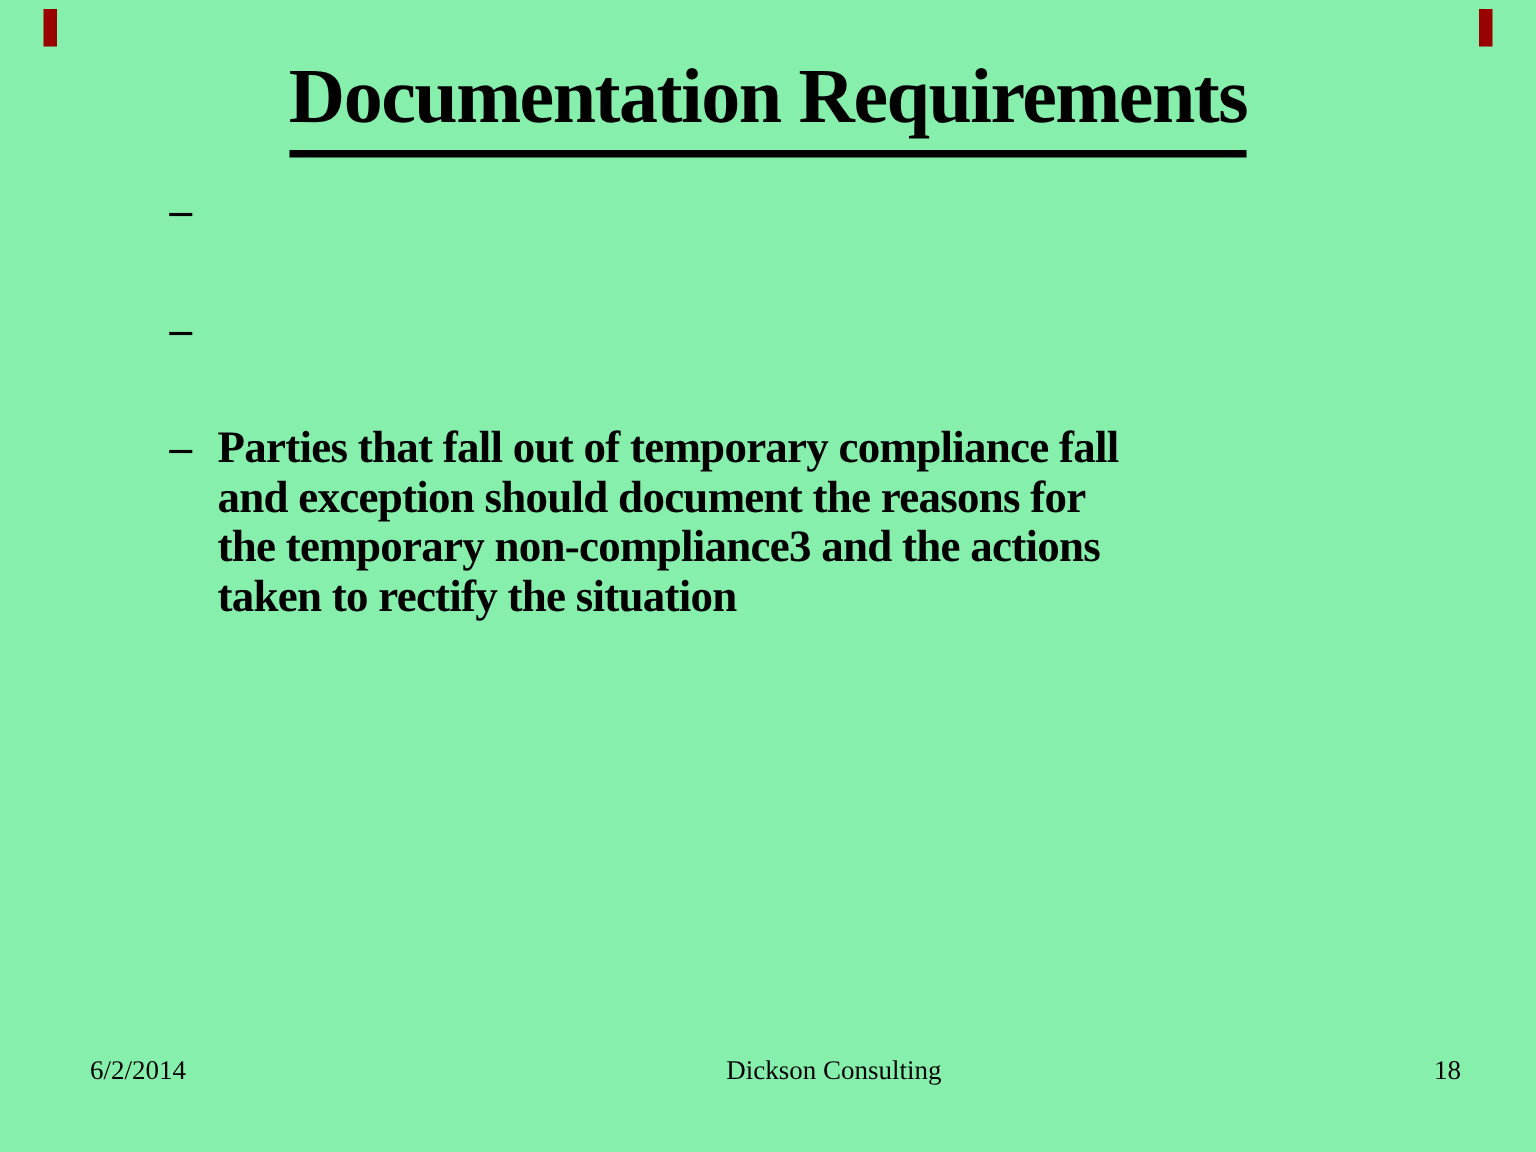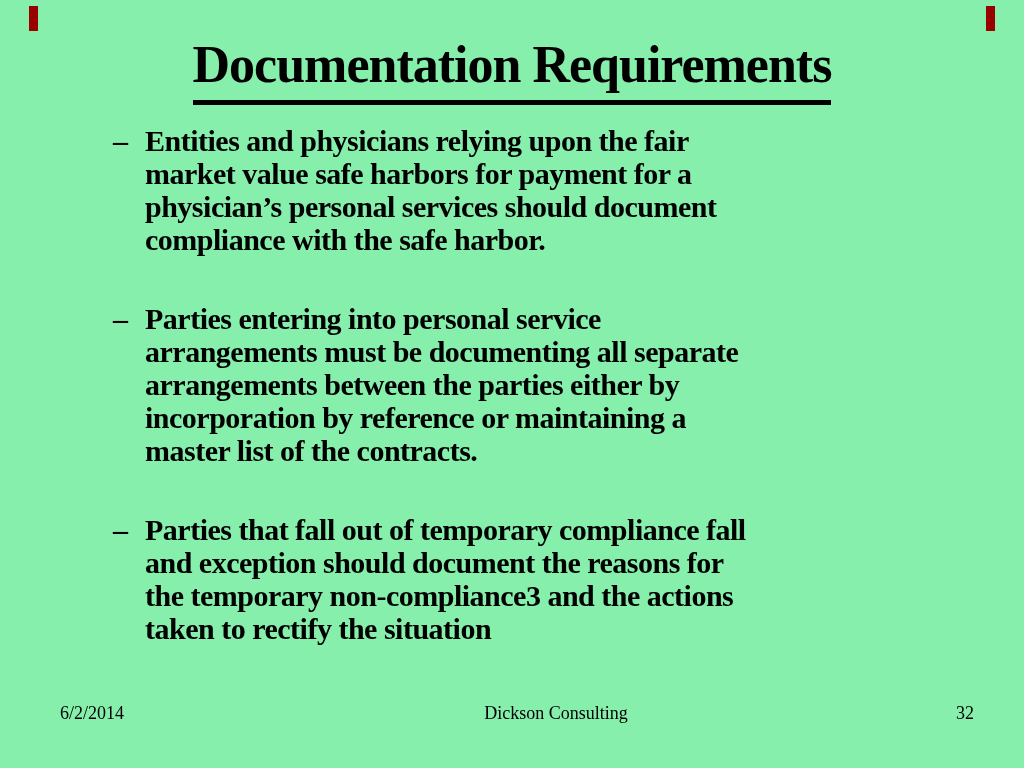--- a/index.html
+++ b/index.html
@@ -78,44 +78,35 @@
 
   <div class="corner-mark left" style="background: rgb(153, 0, 0);"></div>
   <div class="corner-mark right" style="background: rgb(153, 0, 0);"></div>
 
   <h1 class="title"><span class="title-text">Documentation Requirements</span></h1>
 
   <div class="content">
 
     <div class="bullet">
       <span class="marker">–</span>
-      <span class="text">Entities and physicians relying upon the fair
-market value safe harbors for payment for a
-physician’s personal services should document
-compliance with the safe harbor.</span>
     </div>
 
     <div class="bullet">
       <span class="marker">–</span>
-      <span class="text">Parties entering into personal service
-arrangements must be documenting all separate
-arrangements between the parties either by
-incorporation by reference or maintaining a
-master list of the contracts.</span>
     </div>
 
     <div class="bullet">
       <span class="marker">–</span>
       <span class="text">Parties that fall out of temporary compliance fall
 and exception should document the reasons for
 the temporary non-compliance3 and the actions
 taken to rectify the situation</span>
     </div>
 
   </div>
 
   <div class="footer">
     <span class="footer-date">6/2/2014</span>
     <span class="footer-company">Dickson Consulting</span>
-    <span class="footer-page">32</span>
+    <span class="footer-page">18</span>
   </div>
 
 </div>
 
 </body></html>

